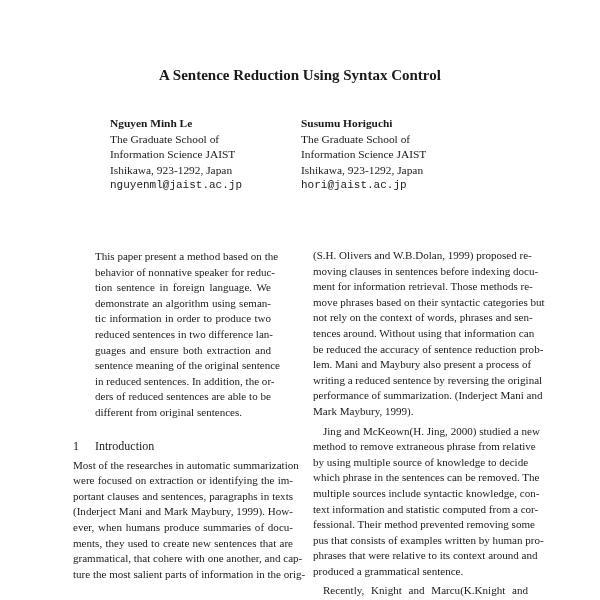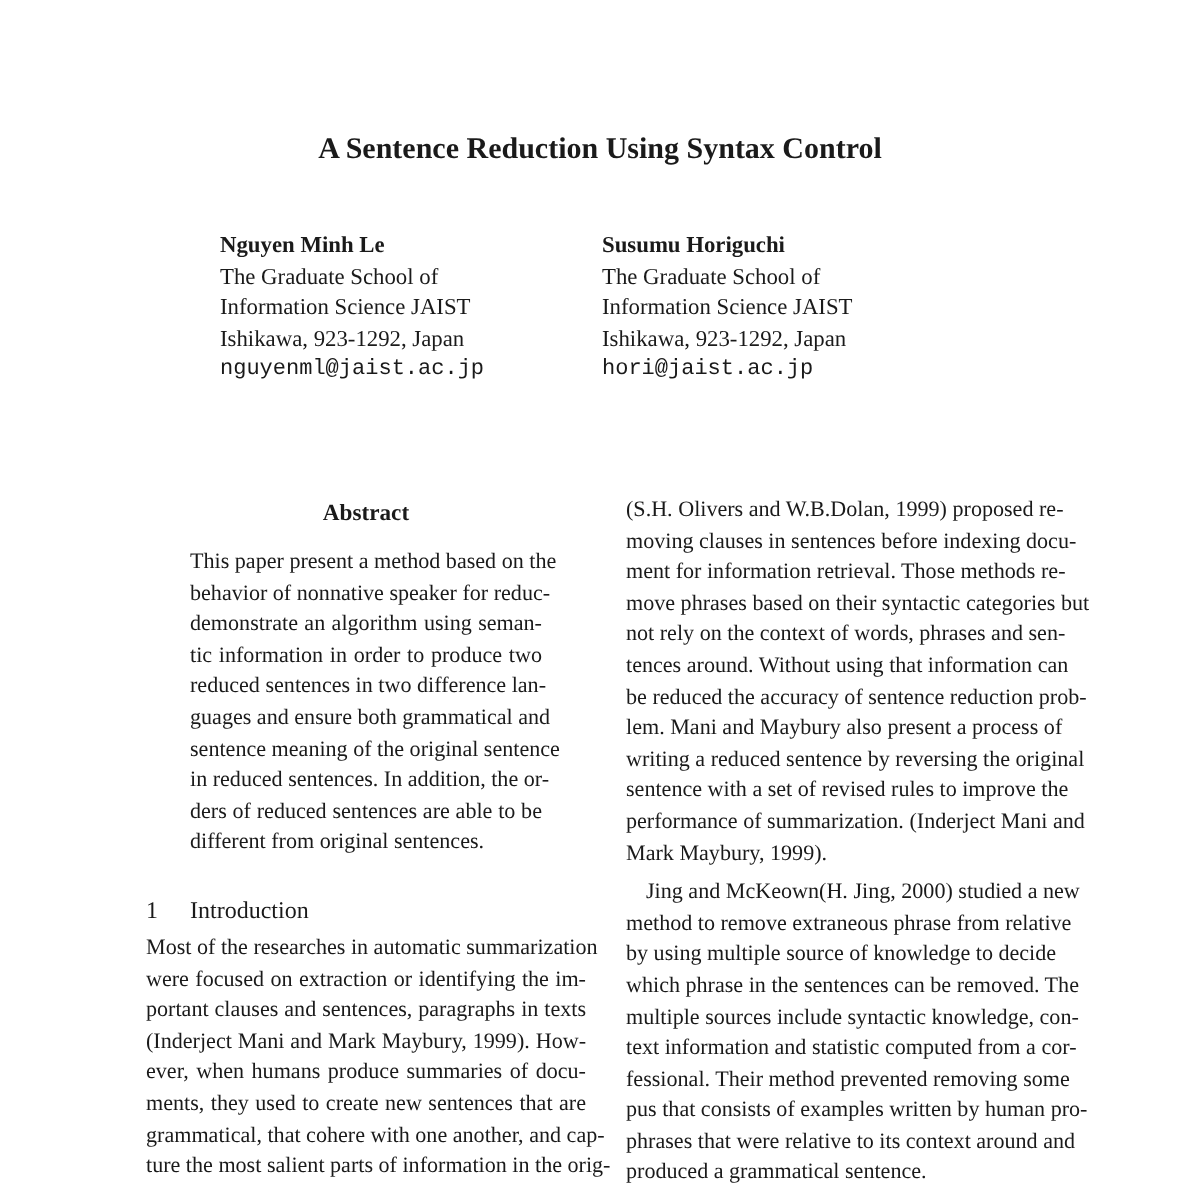--- a/index.html
+++ b/index.html
@@ -52,28 +52,28 @@
 
 <div class="author a2">
   <div class="name">Susumu Horiguchi</div>
   <div>The Graduate School of</div>
   <div>Information Science JAIST</div>
   <div>Ishikawa, 923-1292, Japan</div>
   <div class="email">hori@jaist.ac.jp</div>
 </div>
 
 <div class="col left-col">
-  <div class="abstract-head">Abstract</div>
   <div class="abstract-body">
     <span class="line">This paper present a method based on the</span>
     <span class="line">behavior of nonnative speaker for reduc-</span>
+    <span class="line">tion sentence in foreign language.   We</span>
     <span class="line">demonstrate an algorithm using seman-</span>
     <span class="line">tic information in order to produce two</span>
     <span class="line">reduced sentences in two difference lan-</span>
-    <span class="line">guages and ensure both grammatical and</span>
+    <span class="line">guages and ensure both extraction and</span>
     <span class="line">sentence meaning of the original sentence</span>
     <span class="line">in reduced sentences. In addition, the or-</span>
     <span class="line">ders of reduced sentences are able to be</span>
     <span class="line last">different from original sentences.</span>
   </div>
 
   <div class="section-head">
     <span class="num">1</span><span>Introduction</span>
   </div>
   <div class="intro-body">
@@ -93,21 +93,20 @@
   <div class="para">
     <span class="line">(S.H. Olivers and W.B.Dolan, 1999) proposed re-</span>
     <span class="line">moving clauses in sentences before indexing docu-</span>
     <span class="line">ment for information retrieval.  Those methods re-</span>
     <span class="line">move phrases based on their syntactic categories but</span>
     <span class="line">not rely on the context of words, phrases and sen-</span>
     <span class="line">tences around.  Without using that information can</span>
     <span class="line">be reduced the accuracy of sentence reduction prob-</span>
     <span class="line">lem.  Mani and Maybury also present a process of</span>
     <span class="line">writing a reduced sentence by reversing the original</span>
-    <span class="line">sentence with a set of revised rules to improve the</span>
     <span class="line">performance of summarization. (Inderject Mani and</span>
     <span class="line last">Mark Maybury, 1999).</span>
   </div>
   <div class="para">
     <span class="line indent">Jing and McKeown(H. Jing, 2000) studied a new</span>
     <span class="line">method to remove extraneous phrase from relative</span>
     <span class="line">by using multiple source of knowledge to decide</span>
     <span class="line">which phrase in the sentences can be removed. The</span>
     <span class="line">multiple sources include syntactic knowledge, con-</span>
     <span class="line">text information and statistic computed from a cor-</span>

